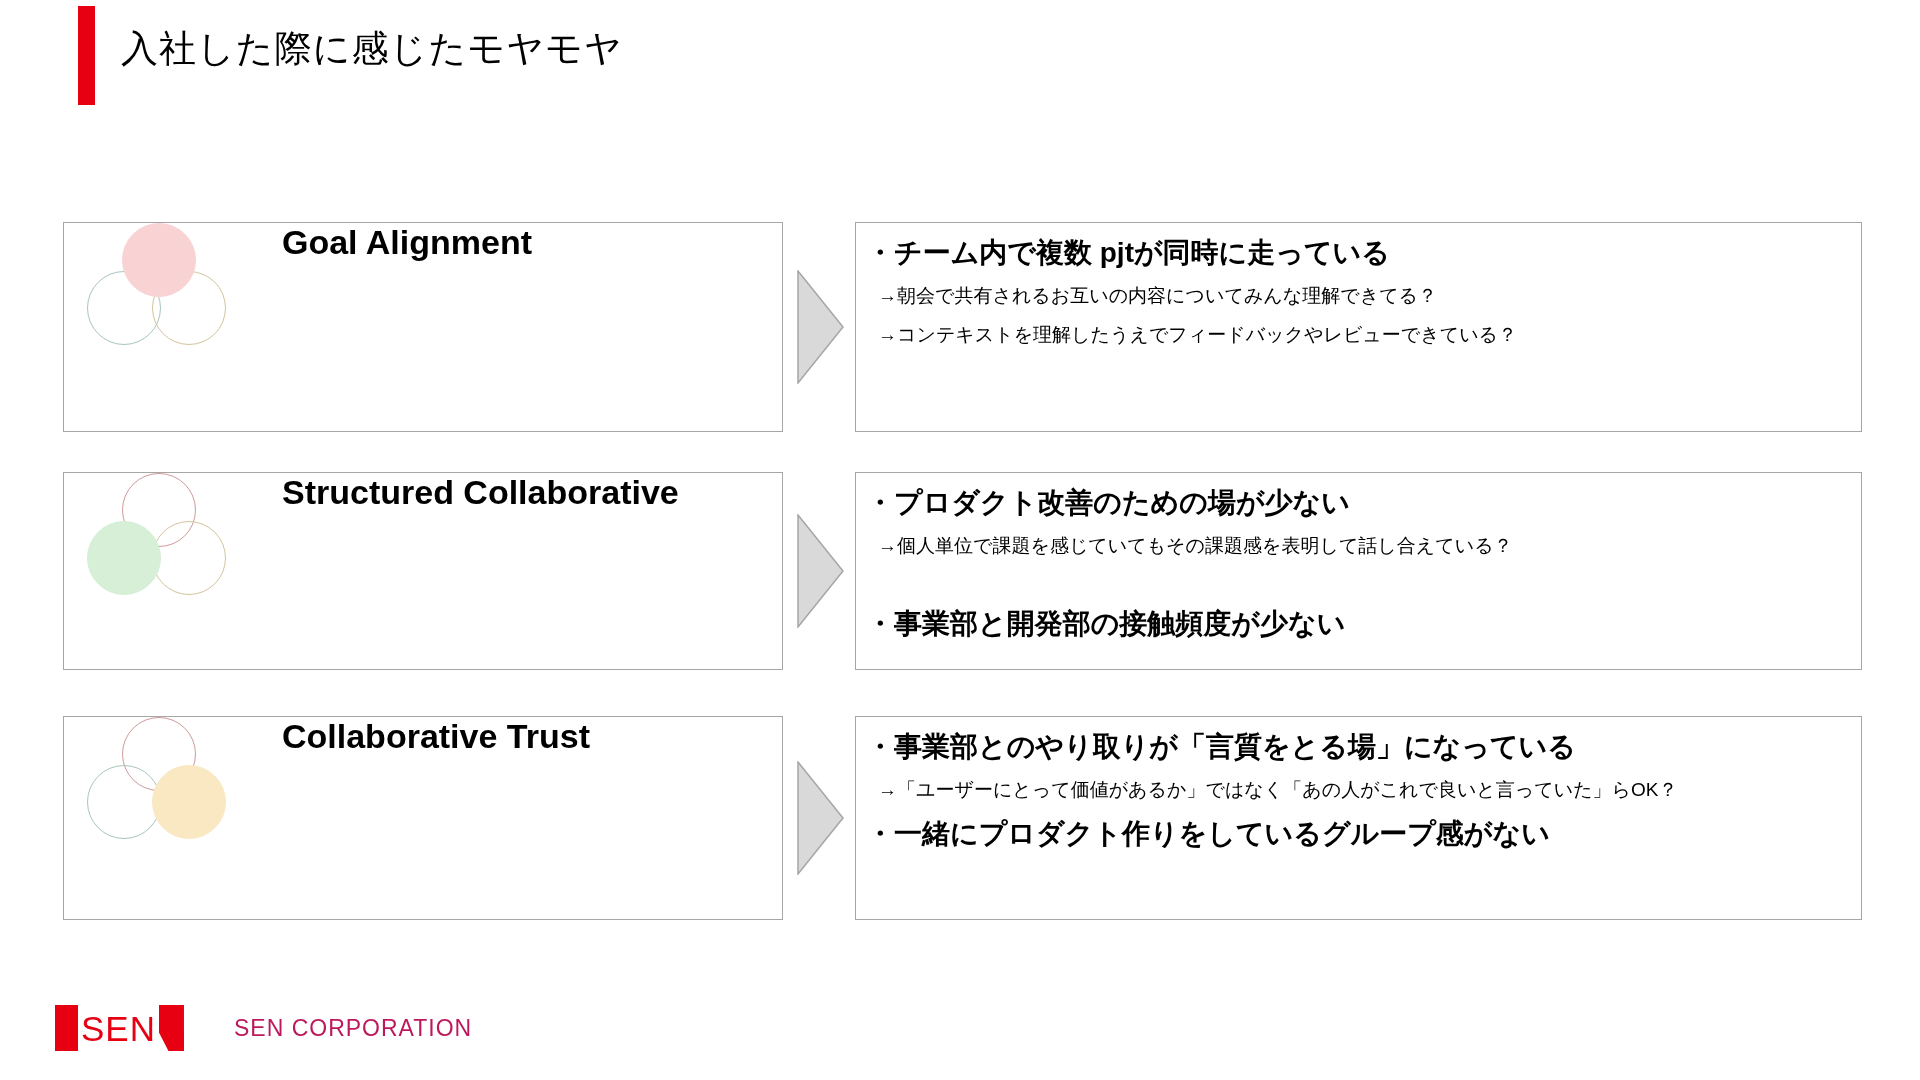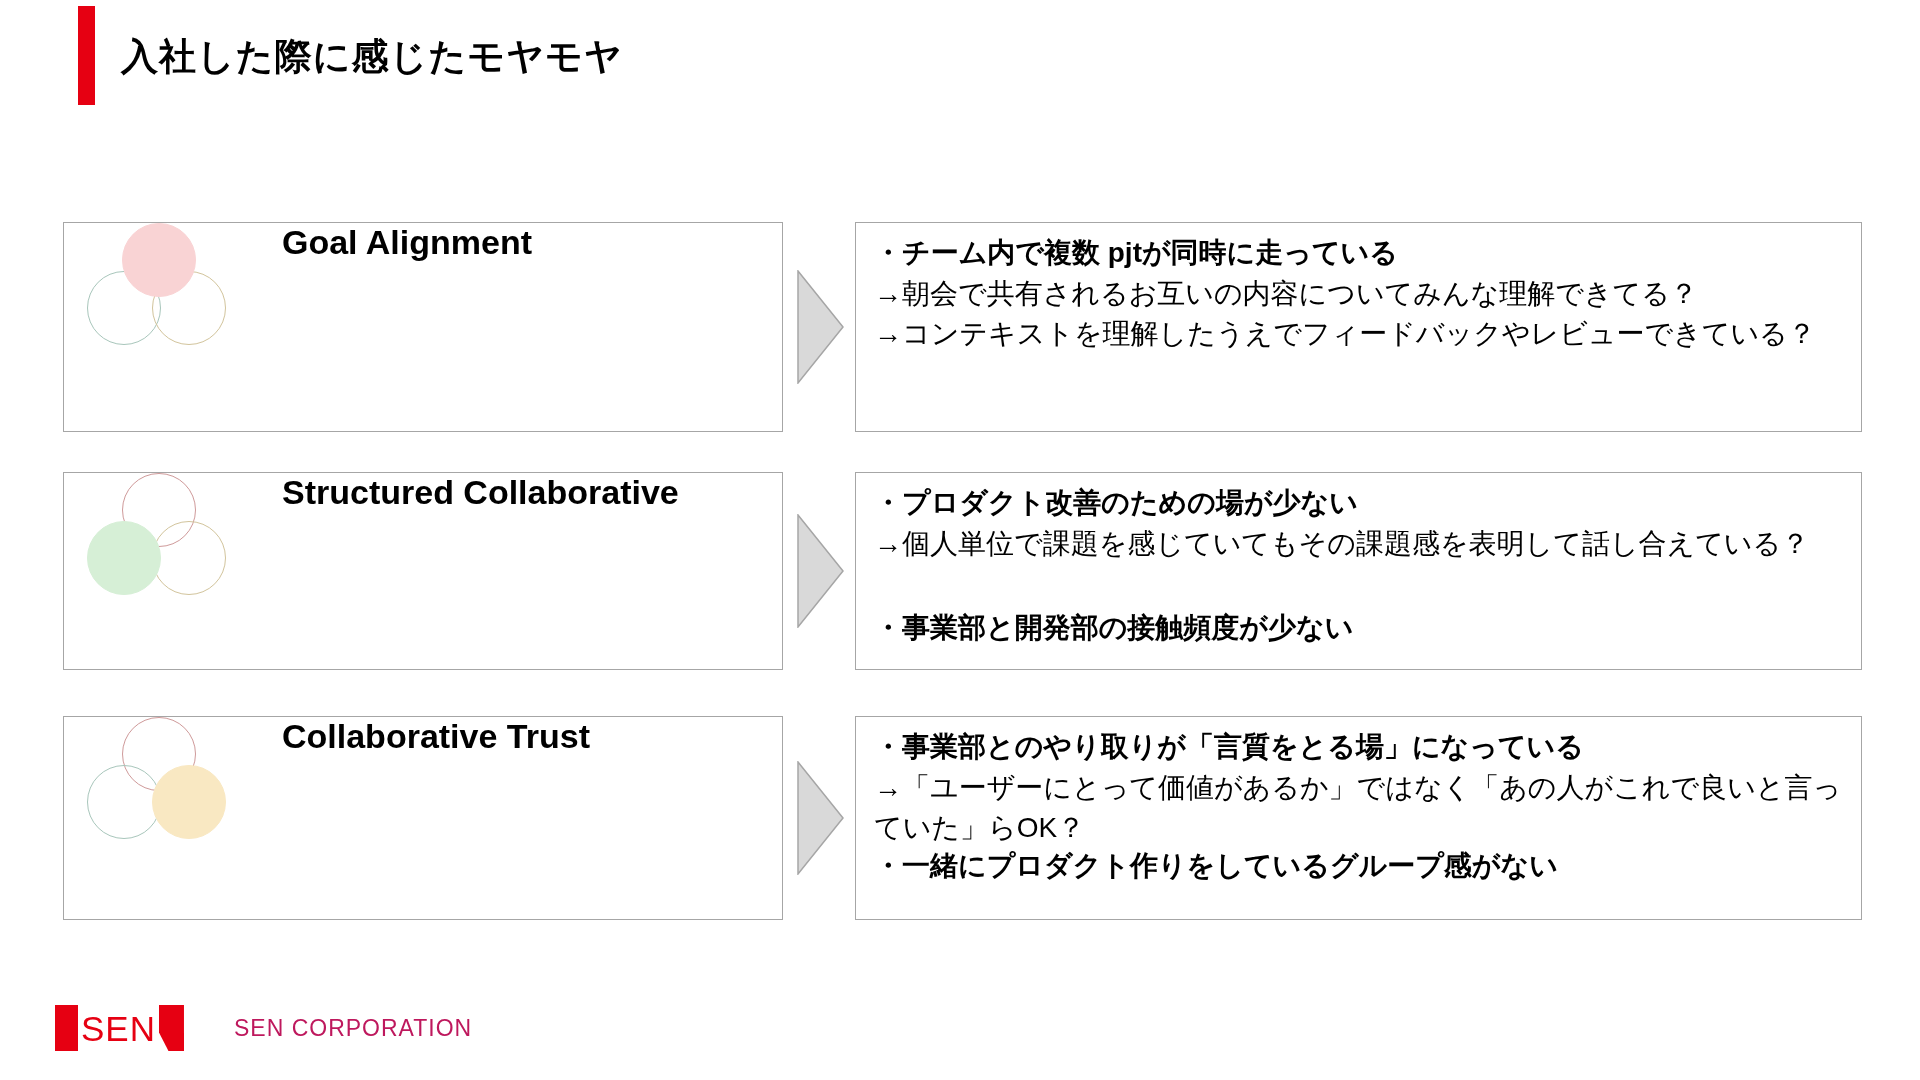--- a/index.html
+++ b/index.html
@@ -17,21 +17,21 @@
   *{box-sizing:border-box}
   html,body{margin:0;padding:0}
   body{
     width:1920px;height:1080px;position:relative;overflow:hidden;
     background:#ffffff;color:#000;
     font-family:"Liberation Sans","DejaVu Sans",sans-serif;
   }
 
   
   .accent-bar{position:absolute;left:78px;top:6px;width:17px;height:99px;background:var(--accent)}
-  .page-title{position:absolute;left:121px;top:32px;margin:0;font-size:37px;font-weight:700;letter-spacing:1px;color:#000}
+  .page-title{position:absolute;left:121px;top:24px;margin:0;font-size:37px;font-weight:400;letter-spacing:1px;color:#000}
 
   
   .row{position:absolute;left:0;width:1920px}
   .row-1{top:222px;height:210px}
   .row-2{top:472px;height:198px}
   .row-3{top:716px;height:204px}
 
   .label-card{
     position:absolute;left:63px;top:0;width:720px;height:100%;
     border:1.5px solid var(--box-border);background:#fff;
@@ -53,24 +53,24 @@
   .v3 .br{background:var(--venn-yellow-fill);border-color:var(--venn-yellow-fill);z-index:2}
 
   .category-label{margin-left:48px;font-size:34px;font-weight:bold;white-space:nowrap}
 
   .arrow{position:absolute;left:797px;top:50%;transform:translateY(-50%)}
   .arrow polygon{fill:var(--arrow-fill);stroke:var(--arrow-stroke);stroke-width:1.5}
 
   .detail-card{
     position:absolute;left:855px;top:0;width:1007px;height:100%;
     border:1.5px solid var(--box-border);background:#fff;
-    padding:12px 18px;
+    padding:12px 10px;
   }
   .point-heading{margin:0 0 3px 0;font-size:28px;font-weight:900;line-height:1.3}
-  .point-detail{margin:0;font-size:28px;line-height:1.42}
+  .point-detail{margin:12px;font-size:19px;line-height:1.42}
   .group-gap{margin-top:46px}
 
   
   .footer{position:absolute;left:55px;top:1004px;display:flex;align-items:center}
   .logo{display:flex;align-items:center;height:48px}
   .logo-block-left{width:23px;height:46px;background:var(--accent)}
   .logo-text{font-size:35px;font-weight:400;color:var(--accent);letter-spacing:1px;margin:0 3px;line-height:1}
   .logo-block-right{width:25px;height:46px;background:var(--accent);clip-path:polygon(0 0,100% 0,100% 100%,38% 100%,0 60%)}
   .company-name{margin-left:50px;font-size:23px;color:#be185d;letter-spacing:1px;white-space:nowrap}
 </style>

